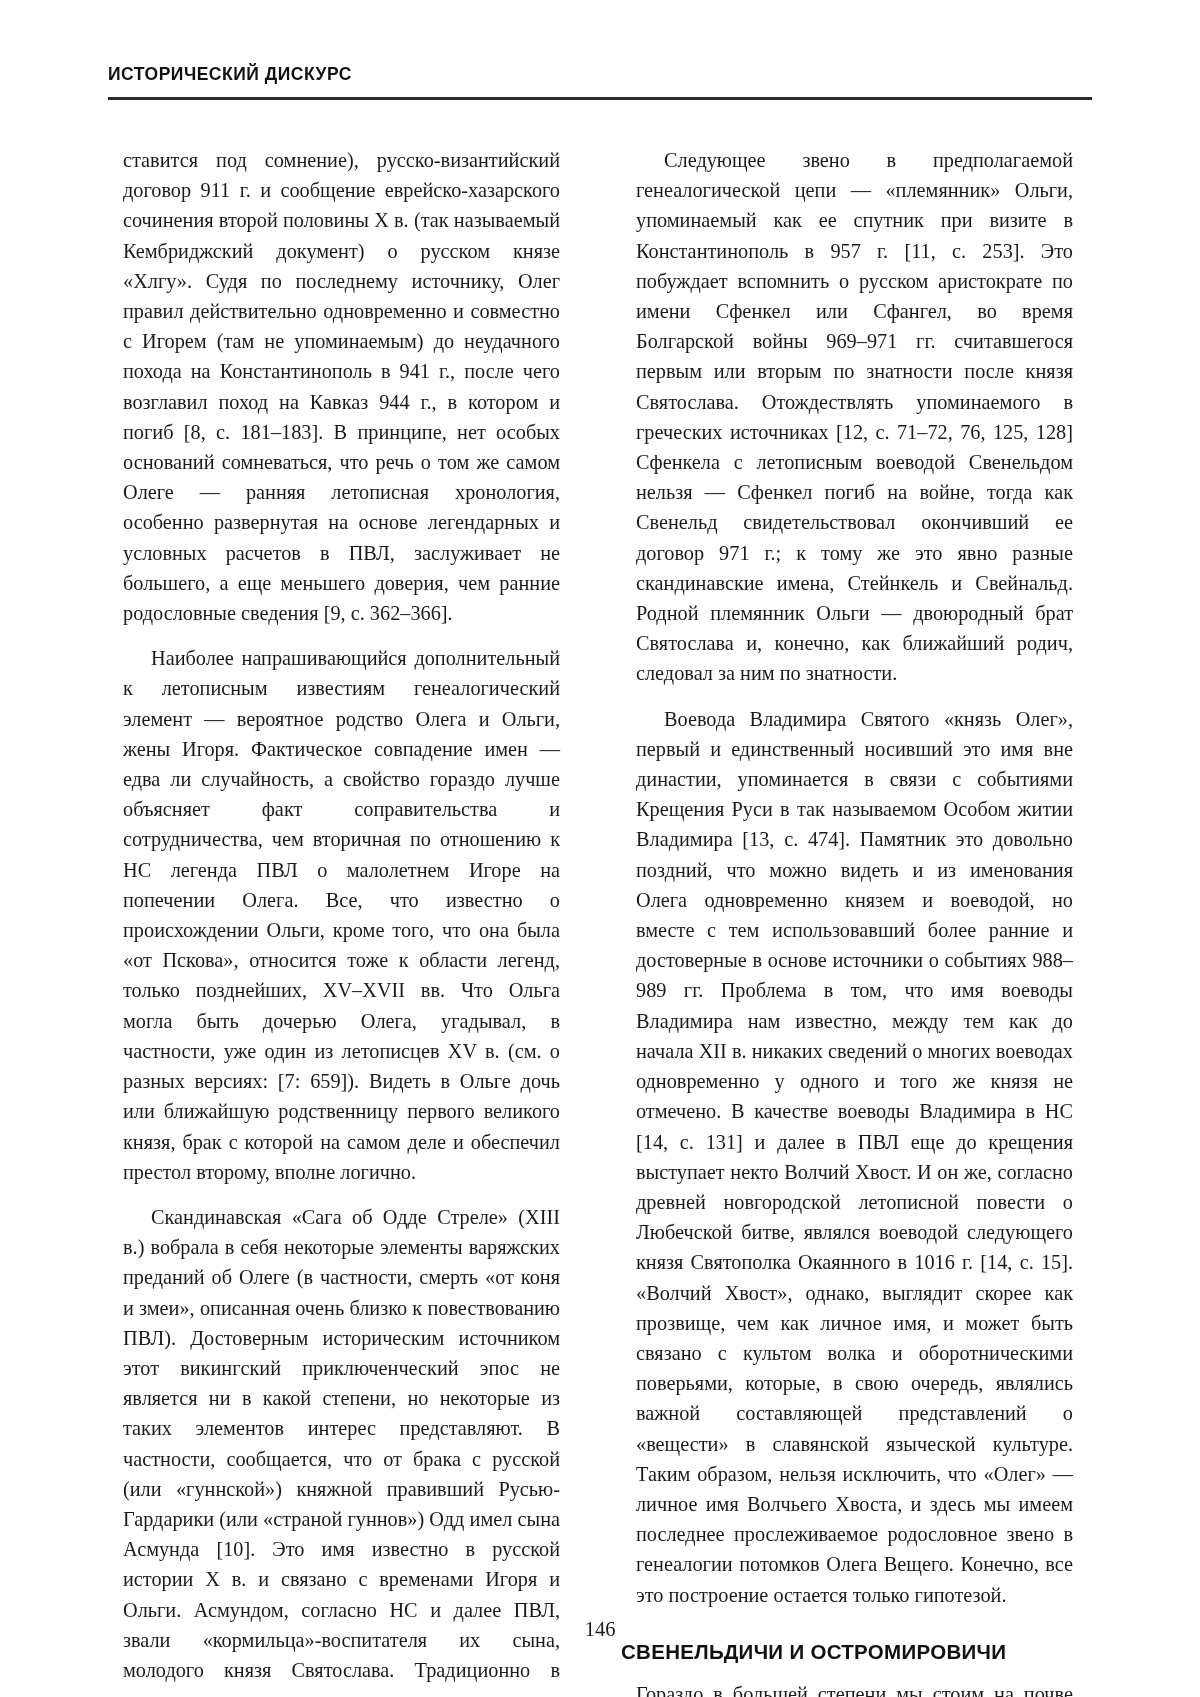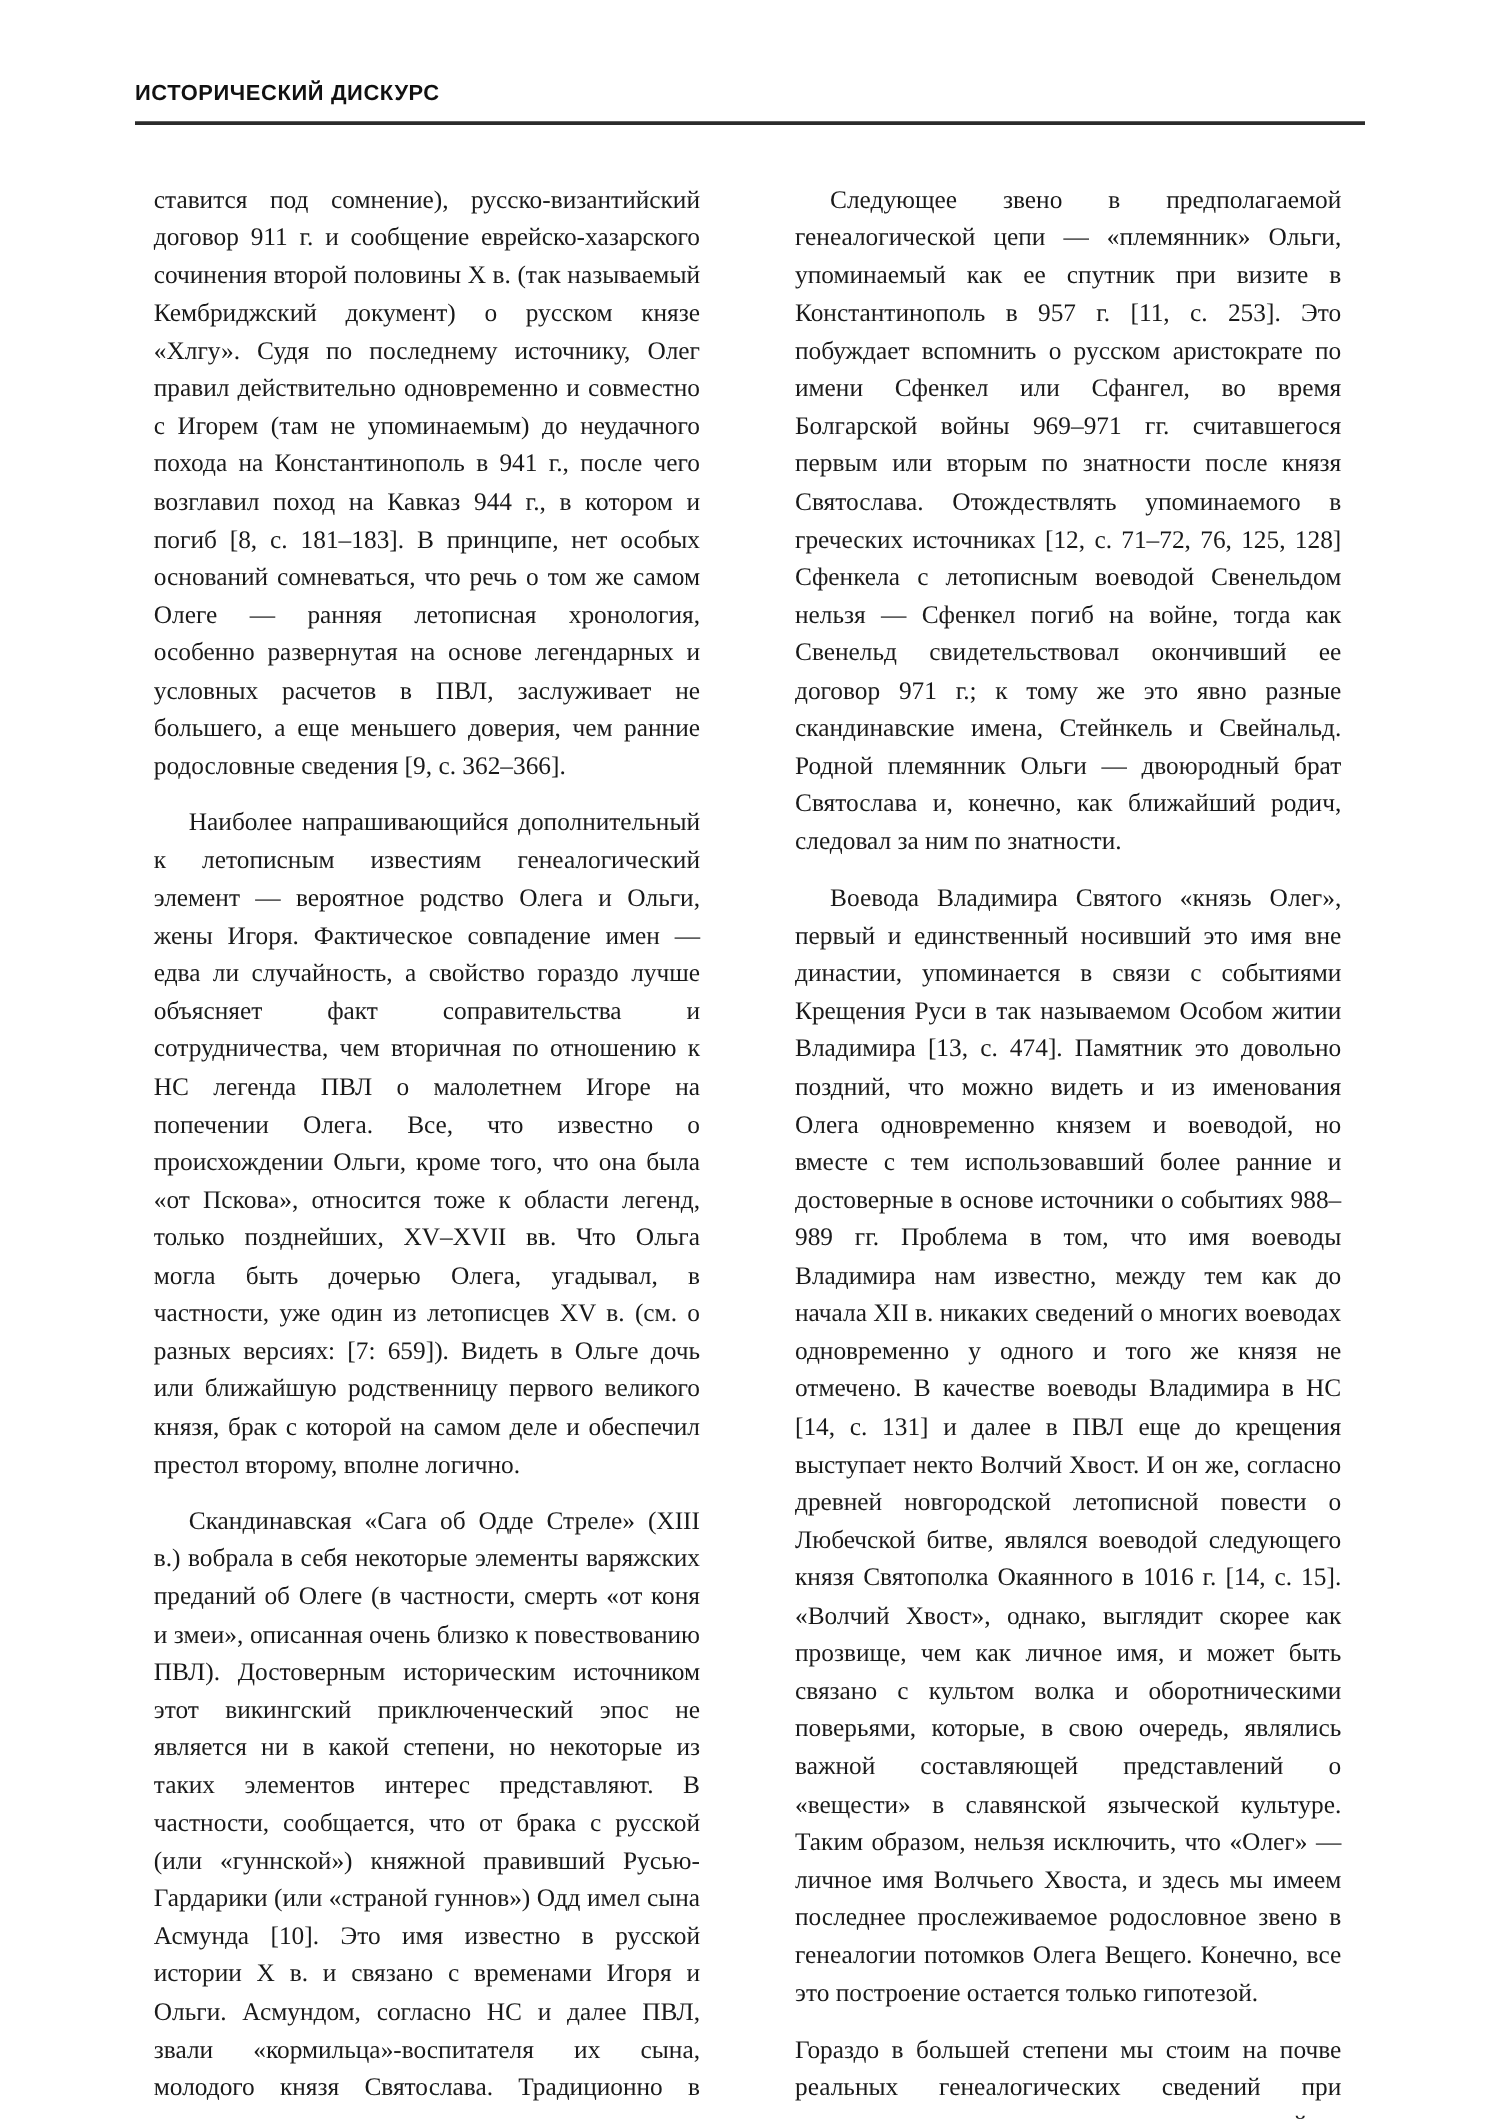--- a/index.html
+++ b/index.html
@@ -92,19 +92,21 @@
 
     <div class="col">
       <p>ставится под сомнение), русско-византийский договор 911 г. и сообщение еврейско-хазарского сочинения второй половины X в. (так называемый Кембриджский документ) о русском князе «Хлгу». Судя по последнему источнику, Олег правил действительно одновременно и совместно с Игорем (там не упоминаемым) до неудачного похода на Константинополь в 941 г., после чего возглавил поход на Кавказ 944 г., в котором и погиб [8, с. 181–183]. В принципе, нет особых оснований сомневаться, что речь о том же самом Олеге — ранняя летописная хронология, особенно развернутая на основе легендарных и условных расчетов в ПВЛ, заслуживает не большего, а еще меньшего доверия, чем ранние родословные сведения [9, с. 362–366].</p>
       <p class="indent">Наиболее напрашивающийся дополнительный к летописным известиям генеалогический элемент — вероятное родство Олега и Ольги, жены Игоря. Фактическое совпадение имен — едва ли случайность, а свойство гораздо лучше объясняет факт соправительства и сотрудничества, чем вторичная по отношению к НС легенда ПВЛ о малолетнем Игоре на попечении Олега. Все, что известно о происхождении Ольги, кроме того, что она была «от Пскова», относится тоже к области легенд, только позднейших, XV–XVII вв. Что Ольга могла быть дочерью Олега, угадывал, в частности, уже один из летописцев XV в. (см. о разных версиях: [7: 659]). Видеть в Ольге дочь или ближайшую родственницу первого великого князя, брак с которой на самом деле и обеспечил престол второму, вполне логично.</p>
       <p class="indent">Скандинавская «Сага об Одде Стреле» (XIII в.) вобрала в себя некоторые элементы варяжских преданий об Олеге (в частности, смерть «от коня и змеи», описанная очень близко к повествованию ПВЛ). Достоверным историческим источником этот викингский приключенческий эпос не является ни в какой степени, но некоторые из таких элементов интерес представляют. В частности, сообщается, что от брака с русской (или «гуннской») княжной правивший Русью-Гардарики (или «страной гуннов») Одд имел сына Асмунда [10]. Это имя известно в русской истории X в. и связано с временами Игоря и Ольги. Асмундом, согласно НС и далее ПВЛ, звали «кормильца»-воспитателя их сына, молодого князя Святослава. Традиционно в архаических славянских и скандинавских обществах эту позицию при наличии занимал дядя по матери, и позднее воспитателем Владимира Святославича являлся дядя последнего Добрыня.</p>
     </div>
 
     <div class="col">
       <p class="indent">Следующее звено в предполагаемой генеалогической цепи — «племянник» Ольги, упоминаемый как ее спутник при визите в Константинополь в 957 г. [11, с. 253]. Это побуждает вспомнить о русском аристократе по имени Сфенкел или Сфангел, во время Болгарской войны 969–971 гг. считавшегося первым или вторым по знатности после князя Святослава. Отождествлять упоминаемого в греческих источниках [12, с. 71–72, 76, 125, 128] Сфенкела с летописным воеводой Свенельдом нельзя — Сфенкел погиб на войне, тогда как Свенельд свидетельствовал окончивший ее договор 971 г.; к тому же это явно разные скандинавские имена, Стейнкель и Свейнальд. Родной племянник Ольги — двоюродный брат Святослава и, конечно, как ближайший родич, следовал за ним по знатности.</p>
       <p class="indent">Воевода Владимира Святого «князь Олег», первый и единственный носивший это имя вне династии, упоминается в связи с событиями Крещения Руси в так называемом Особом житии Владимира [13, с. 474]. Памятник это довольно поздний, что можно видеть и из именования Олега одновременно князем и воеводой, но вместе с тем использовавший более ранние и достоверные в основе источники о событиях 988–989 гг. Проблема в том, что имя воеводы Владимира нам известно, между тем как до начала XII в. никаких сведений о многих воеводах одновременно у одного и того же князя не отмечено. В качестве воеводы Владимира в НС [14, с. 131] и далее в ПВЛ еще до крещения выступает некто Волчий Хвост. И он же, согласно древней новгородской летописной повести о Любечской битве, являлся воеводой следующего князя Святополка Окаянного в 1016 г. [14, с. 15]. «Волчий Хвост», однако, выглядит скорее как прозвище, чем как личное имя, и может быть связано с культом волка и оборотническими поверьями, которые, в свою очередь, являлись важной составляющей представлений о «вещести» в славянской языческой культуре. Таким образом, нельзя исключить, что «Олег» — личное имя Волчьего Хвоста, и здесь мы имеем последнее прослеживаемое родословное звено в генеалогии потомков Олега Вещего. Конечно, все это построение остается только гипотезой.</p>
+      <h2 class="section-title">СВЕНЕЛЬДИЧИ И ОСТРОМИРОВИЧИ</h2>
       <p>Гораздо в большей степени мы стоим на почве реальных генеалогических сведений при изучении истории знатных семейств Свенельдичей (X в.) и Остромировичей (XI в.). Им и их предполагае-</p>
     </div>
 
   </div>
 
+  <div class="folio">146</div>
 
 </div>
 
 </body></html>

